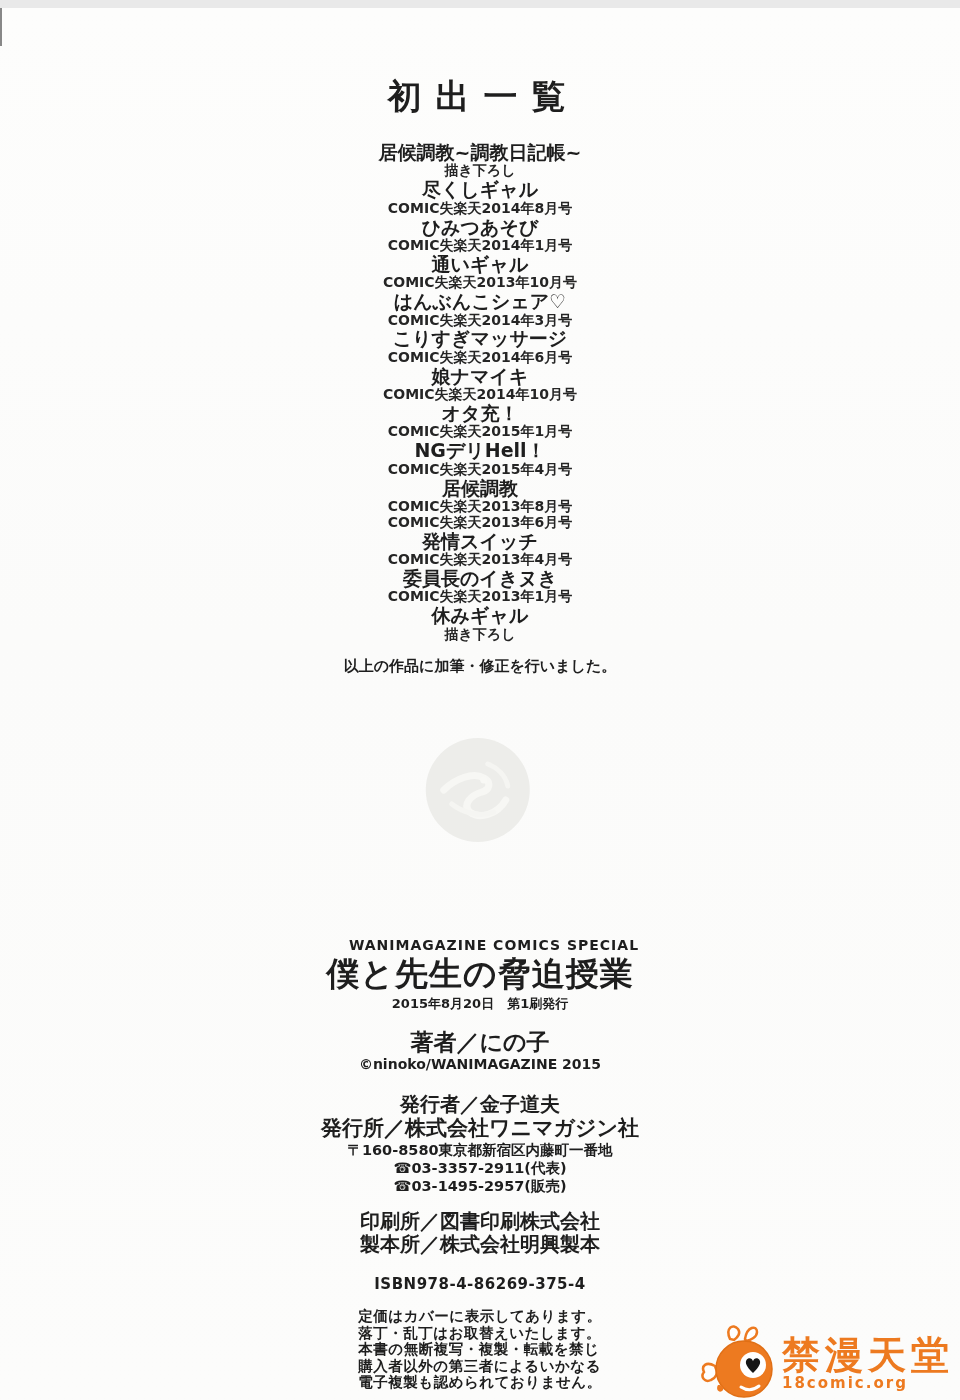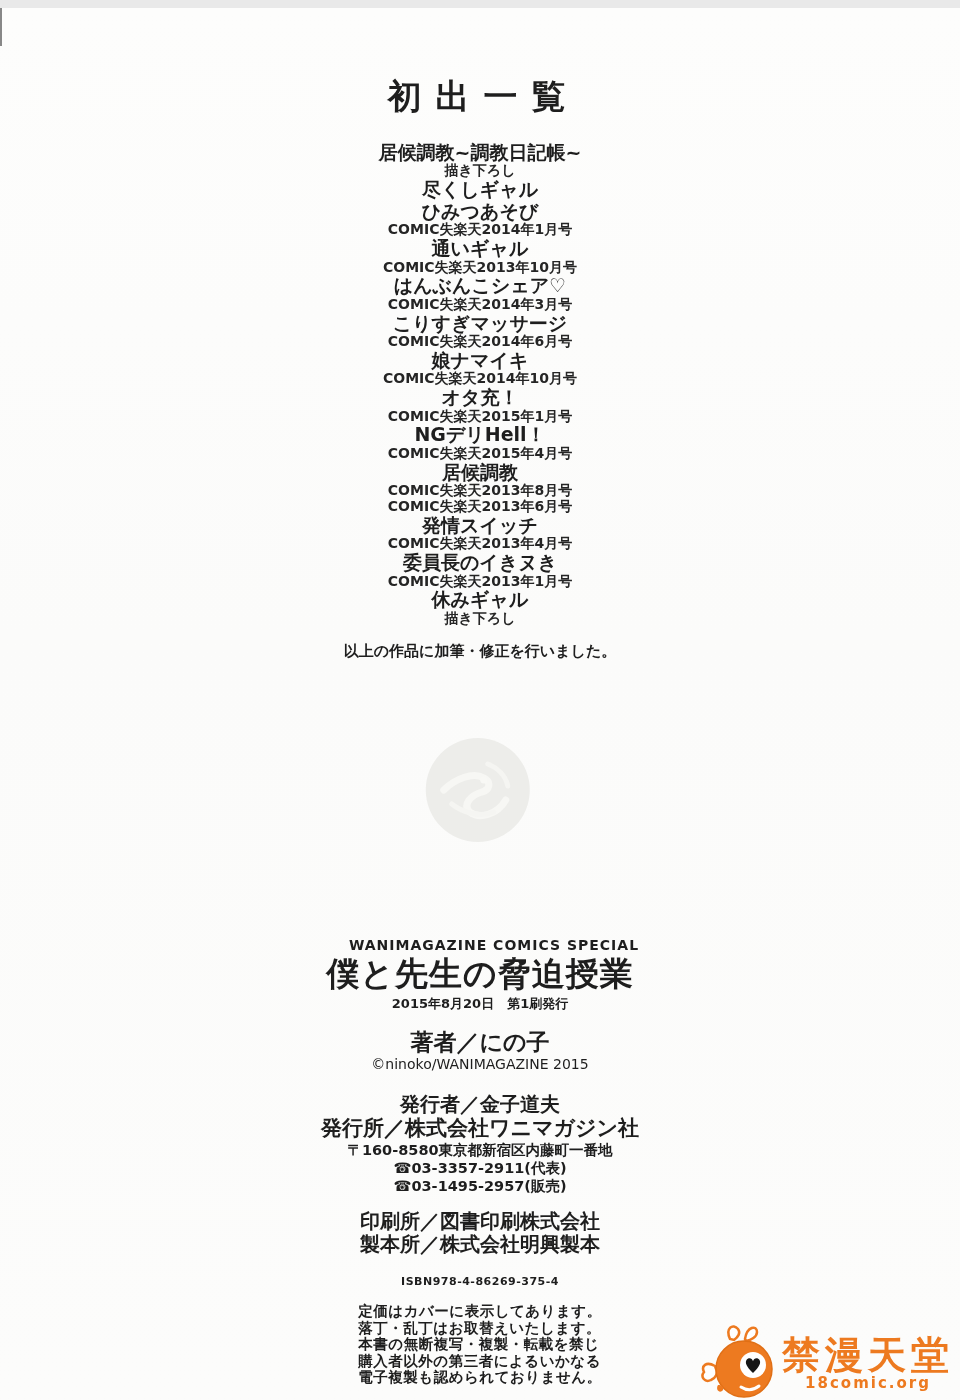--- a/index.html
+++ b/index.html
@@ -45,41 +45,41 @@
   }
 
   
   .colophon{
     position:absolute;top:929px;left:0;width:100%;text-align:center;
   }
   .colophon-label{font-size:14px;font-weight:700;letter-spacing:1px;padding-left:28px;}
   .book-title{font-size:33px;font-weight:700;letter-spacing:1px;margin-top:2px;line-height:1.15;}
   .print-date{font-size:13px;font-weight:700;margin-top:2px;}
   .author{font-size:23px;font-weight:700;margin-top:17px;line-height:1.1;}
-  .copyright{font-size:14px;font-weight:400;margin-top:1px;}
+  .copyright{font-size:14px;font-weight:700;margin-top:1px;}
   .publisher-block{margin-top:21px;}
   .pub-person{font-size:20px;font-weight:700;line-height:1.15;}
   .pub-company{font-size:21px;font-weight:700;line-height:1.15;}
   .pub-address{font-size:14.5px;font-weight:700;margin-top:1px;}
   .pub-phone{font-size:14.5px;font-weight:700;line-height:1.2;}
   .print-block{margin-top:15px;}
   .printer,.binder{font-size:20px;font-weight:700;line-height:1.15;}
-  .isbn{font-size:11px;font-weight:700;margin-top:19px;letter-spacing:.5px;}
+  .isbn{font-size:15px;font-weight:700;margin-top:19px;letter-spacing:.5px;}
   .notice{margin-top:15px;display:inline-block;text-align:left;}
   .notice div{font-size:14.5px;font-weight:700;line-height:1.14;letter-spacing:.5px;}
 
   
   .bottom-bar{
     position:absolute;left:0;bottom:0;width:100%;height:7px;background:#262624;
   }
   .site-mark{
     position:absolute;right:6px;bottom:2px;z-index:2;
     display:flex;align-items:center;
   }
-  .site-text{display:flex;flex-direction:column;align-items:center;margin-left:2px;}
+  .site-text{display:flex;flex-direction:column;margin-left:2px;}
   .site-name{
     font-size:38px;font-weight:700;color:#ed7a20;letter-spacing:5px;line-height:1;
     text-shadow:0 0 1px #fff;
   }
   .site-url{
     font-size:15px;font-weight:700;color:#ed7a20;letter-spacing:2px;line-height:1.1;
     margin-top:1px;
   }
 </style>
 </head>
@@ -91,20 +91,21 @@
 
   <div class="pub-list">
     <h1 class="pub-title">初出一覧</h1>
 
     <div class="entry">
       <div class="entry-title">居候調教~調教日記帳~</div>
       <div class="entry-source">描き下ろし</div>
     </div>
     <div class="entry">
       <div class="entry-title">尽くしギャル</div>
+      <div class="entry-source">COMIC失楽天2014年8月号</div>
     </div>
     <div class="entry">
       <div class="entry-title">ひみつあそび</div>
       <div class="entry-source">COMIC失楽天2014年1月号</div>
     </div>
     <div class="entry">
       <div class="entry-title">通いギャル</div>
       <div class="entry-source">COMIC失楽天2013年10月号</div>
     </div>
     <div class="entry">

